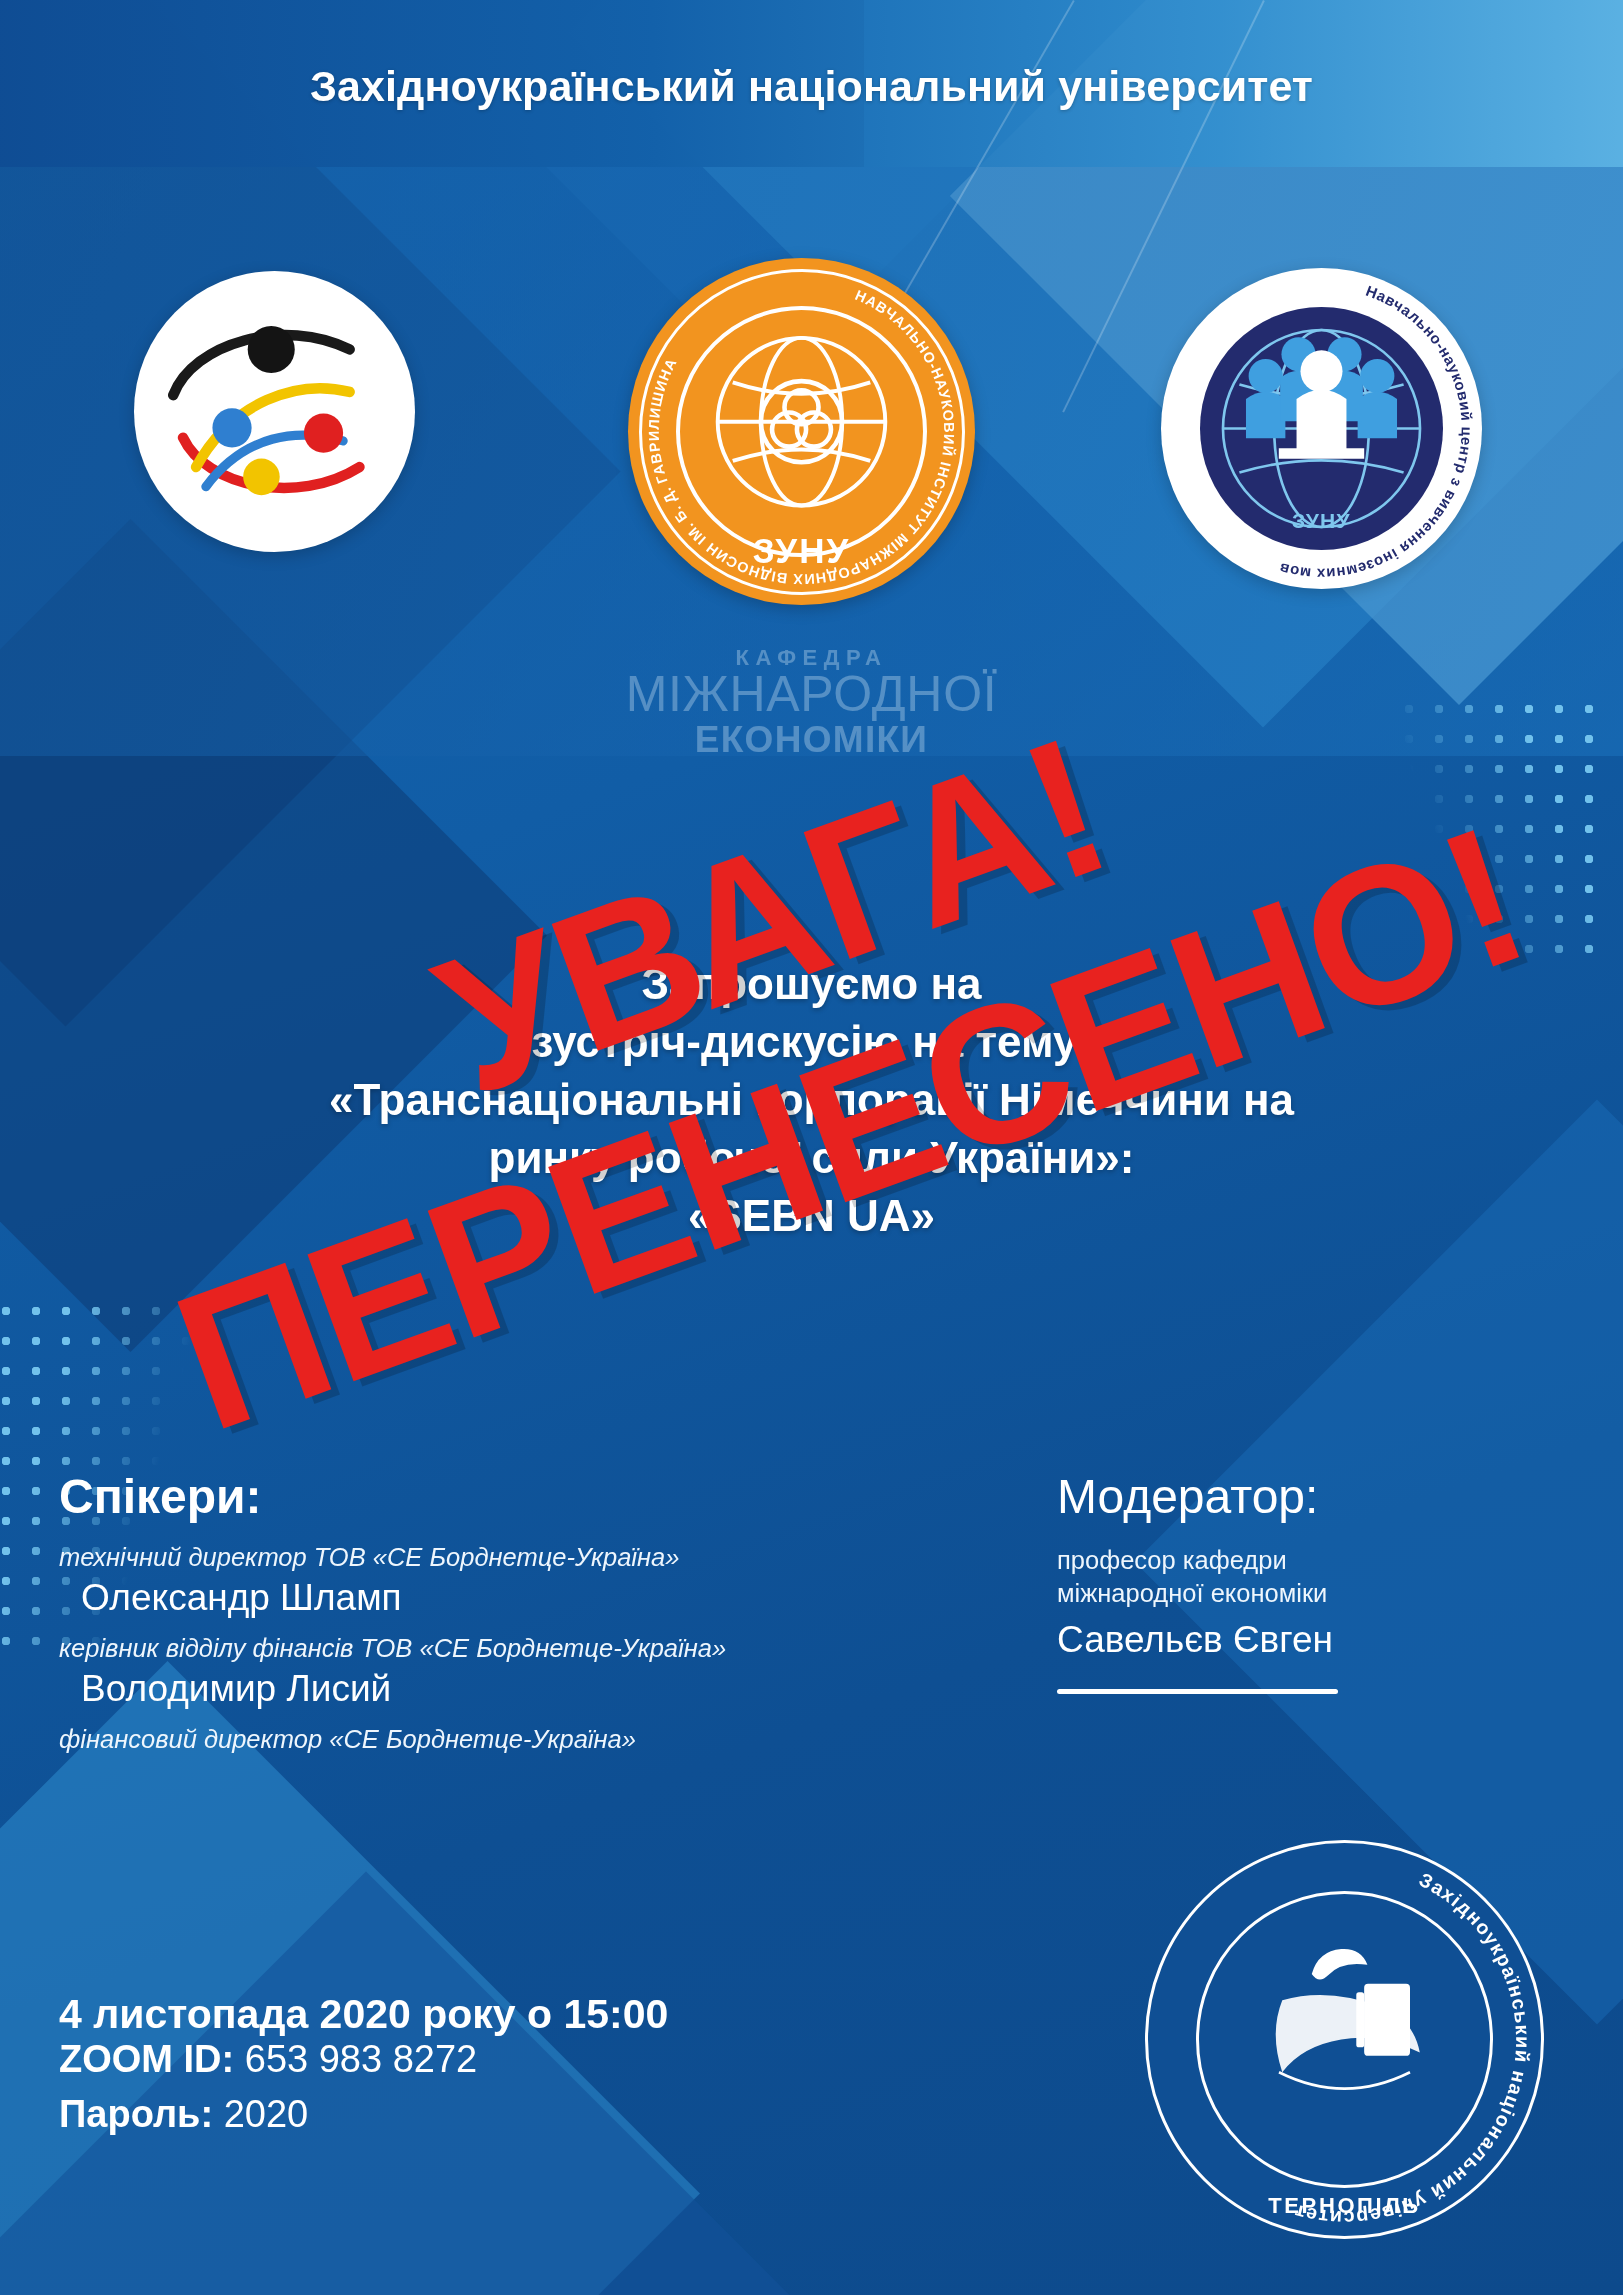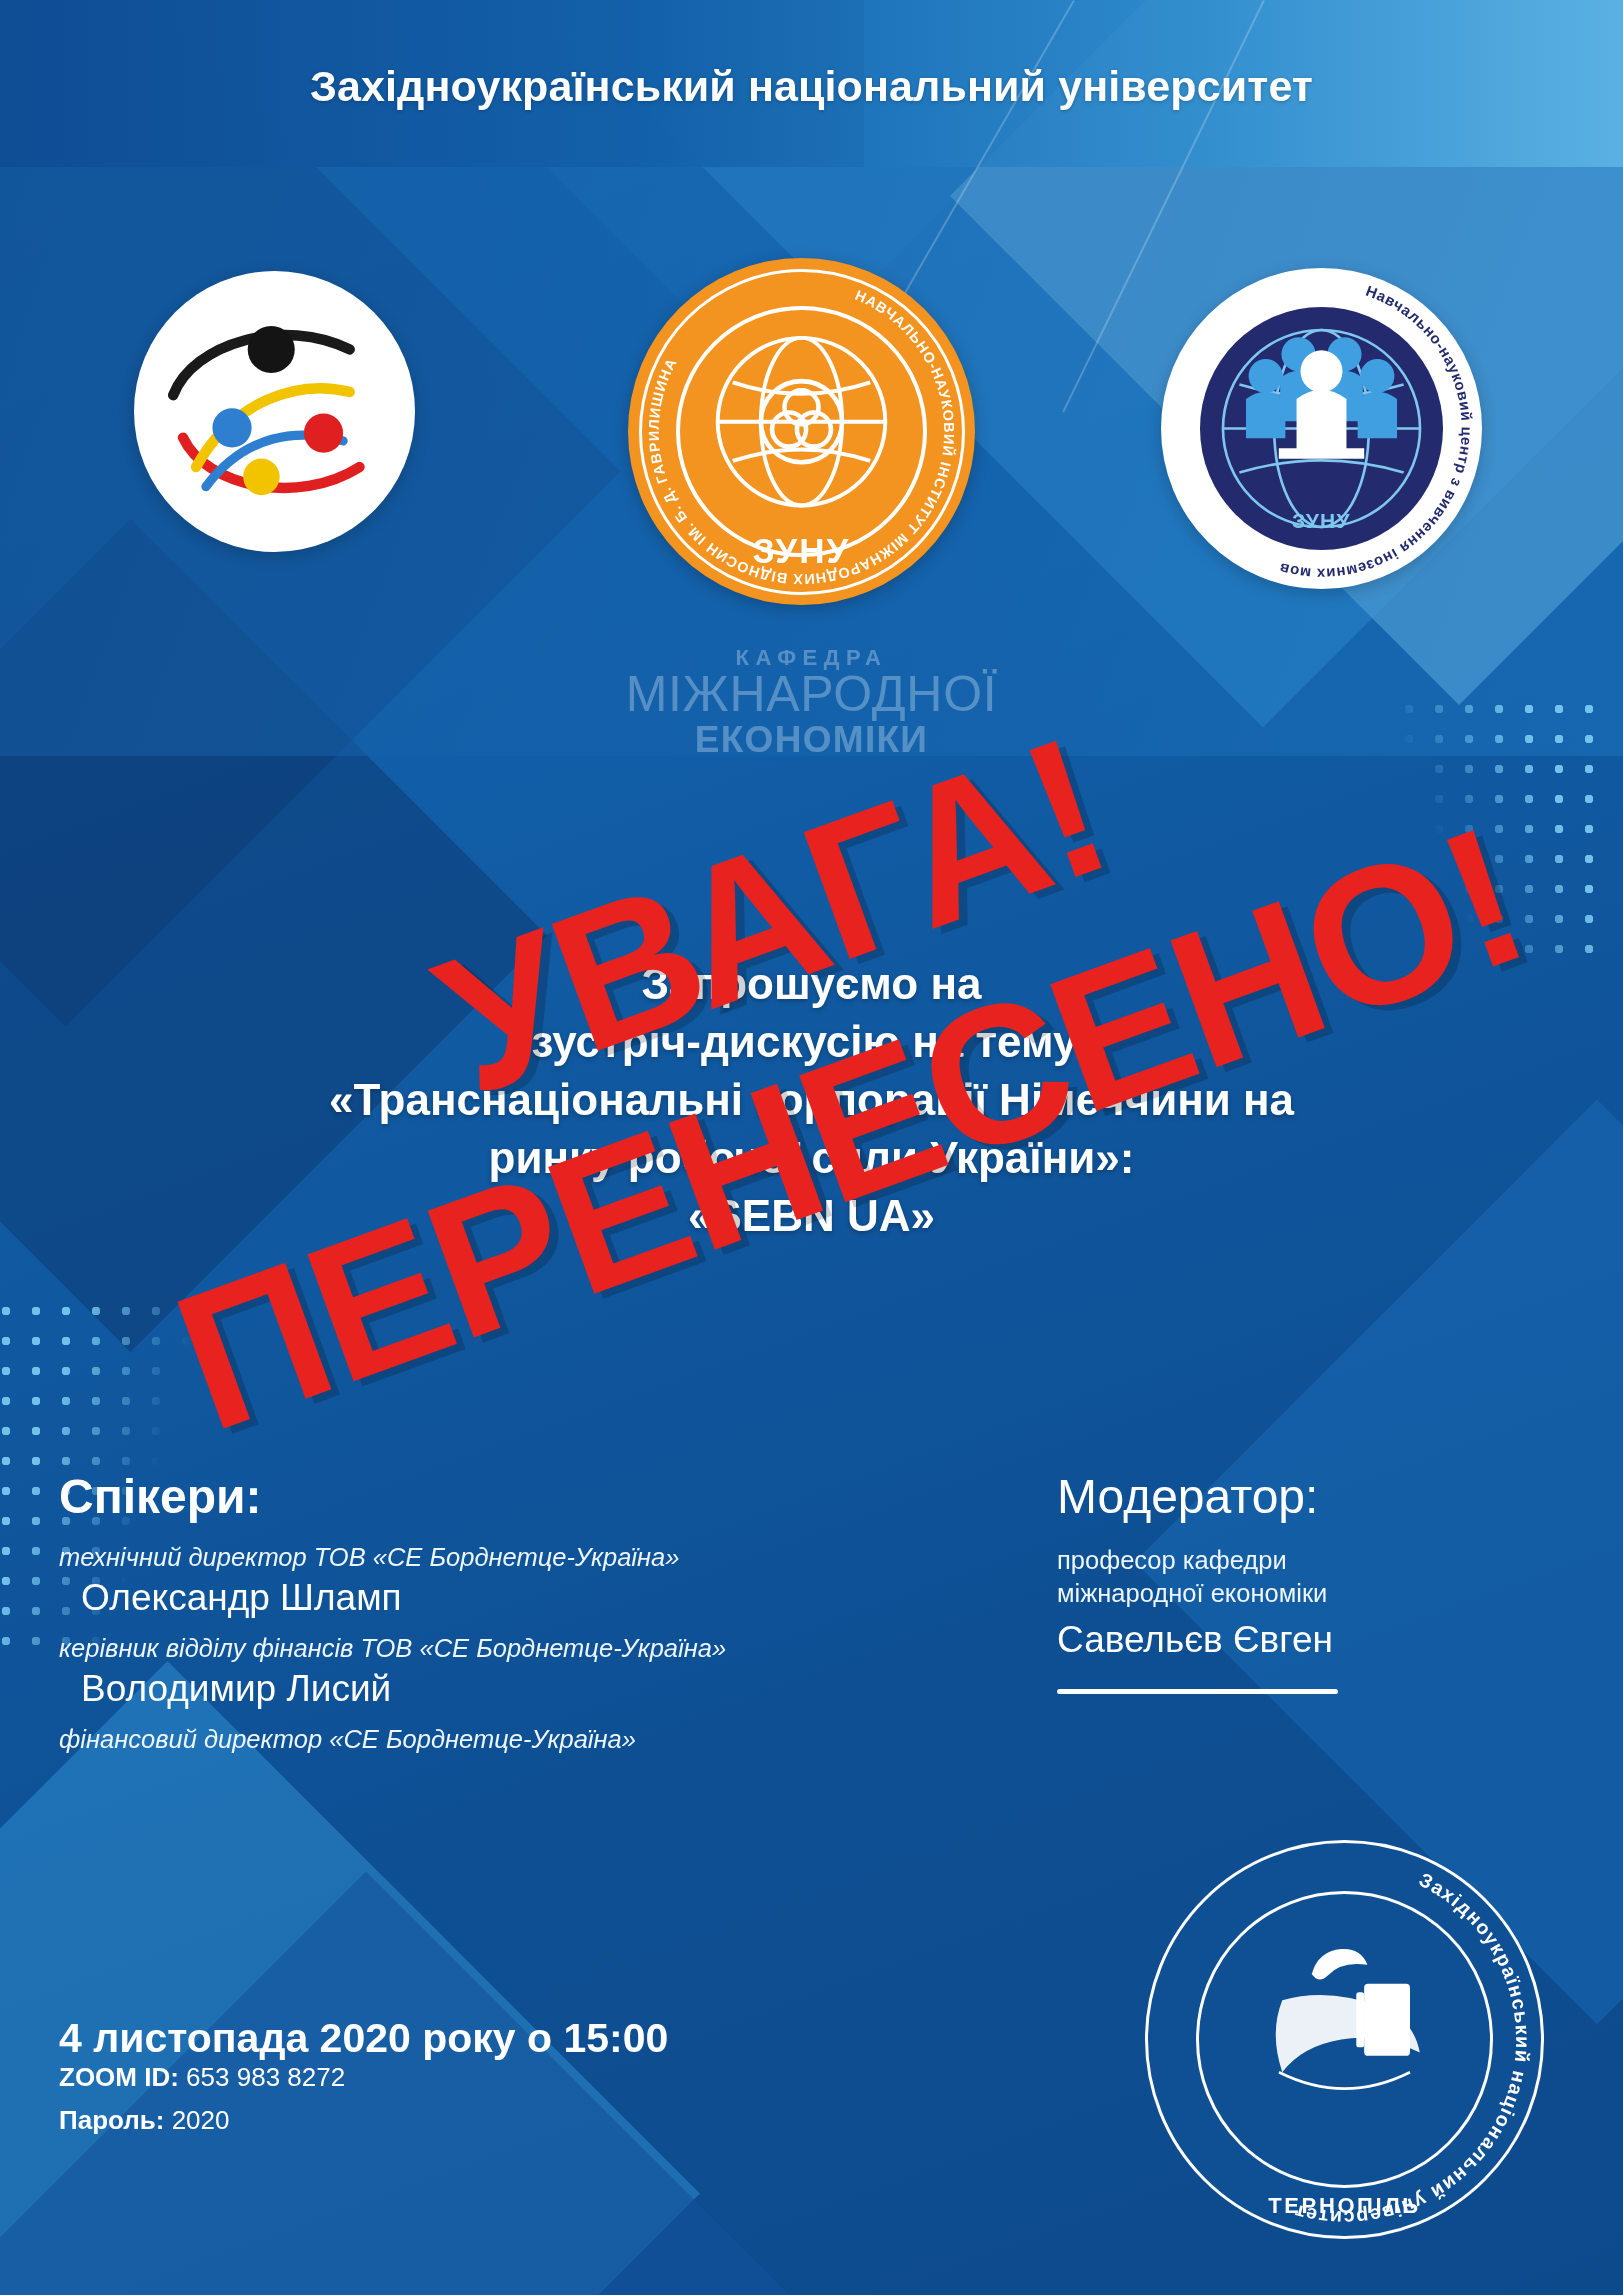--- a/index.html
+++ b/index.html
@@ -287,21 +287,21 @@
   .eventinfo {
     position: absolute;
     left: 59px; bottom: 147px; width: 982px;
     color: #ffffff;
   }
   .ev-date {
     font-size: 41px;
     font-weight: bold;
   }
   .ev-line {
-    font-size: 26px;
+    font-size: 38px;
     margin-bottom: 11.8px;
   }
   .ev-line b { font-weight: bold; }
 
   
   .emblem {
     position: absolute;
     right: 79px; bottom: 56px;
     width: 393px; height: 393px;
     border-radius: 50%;

